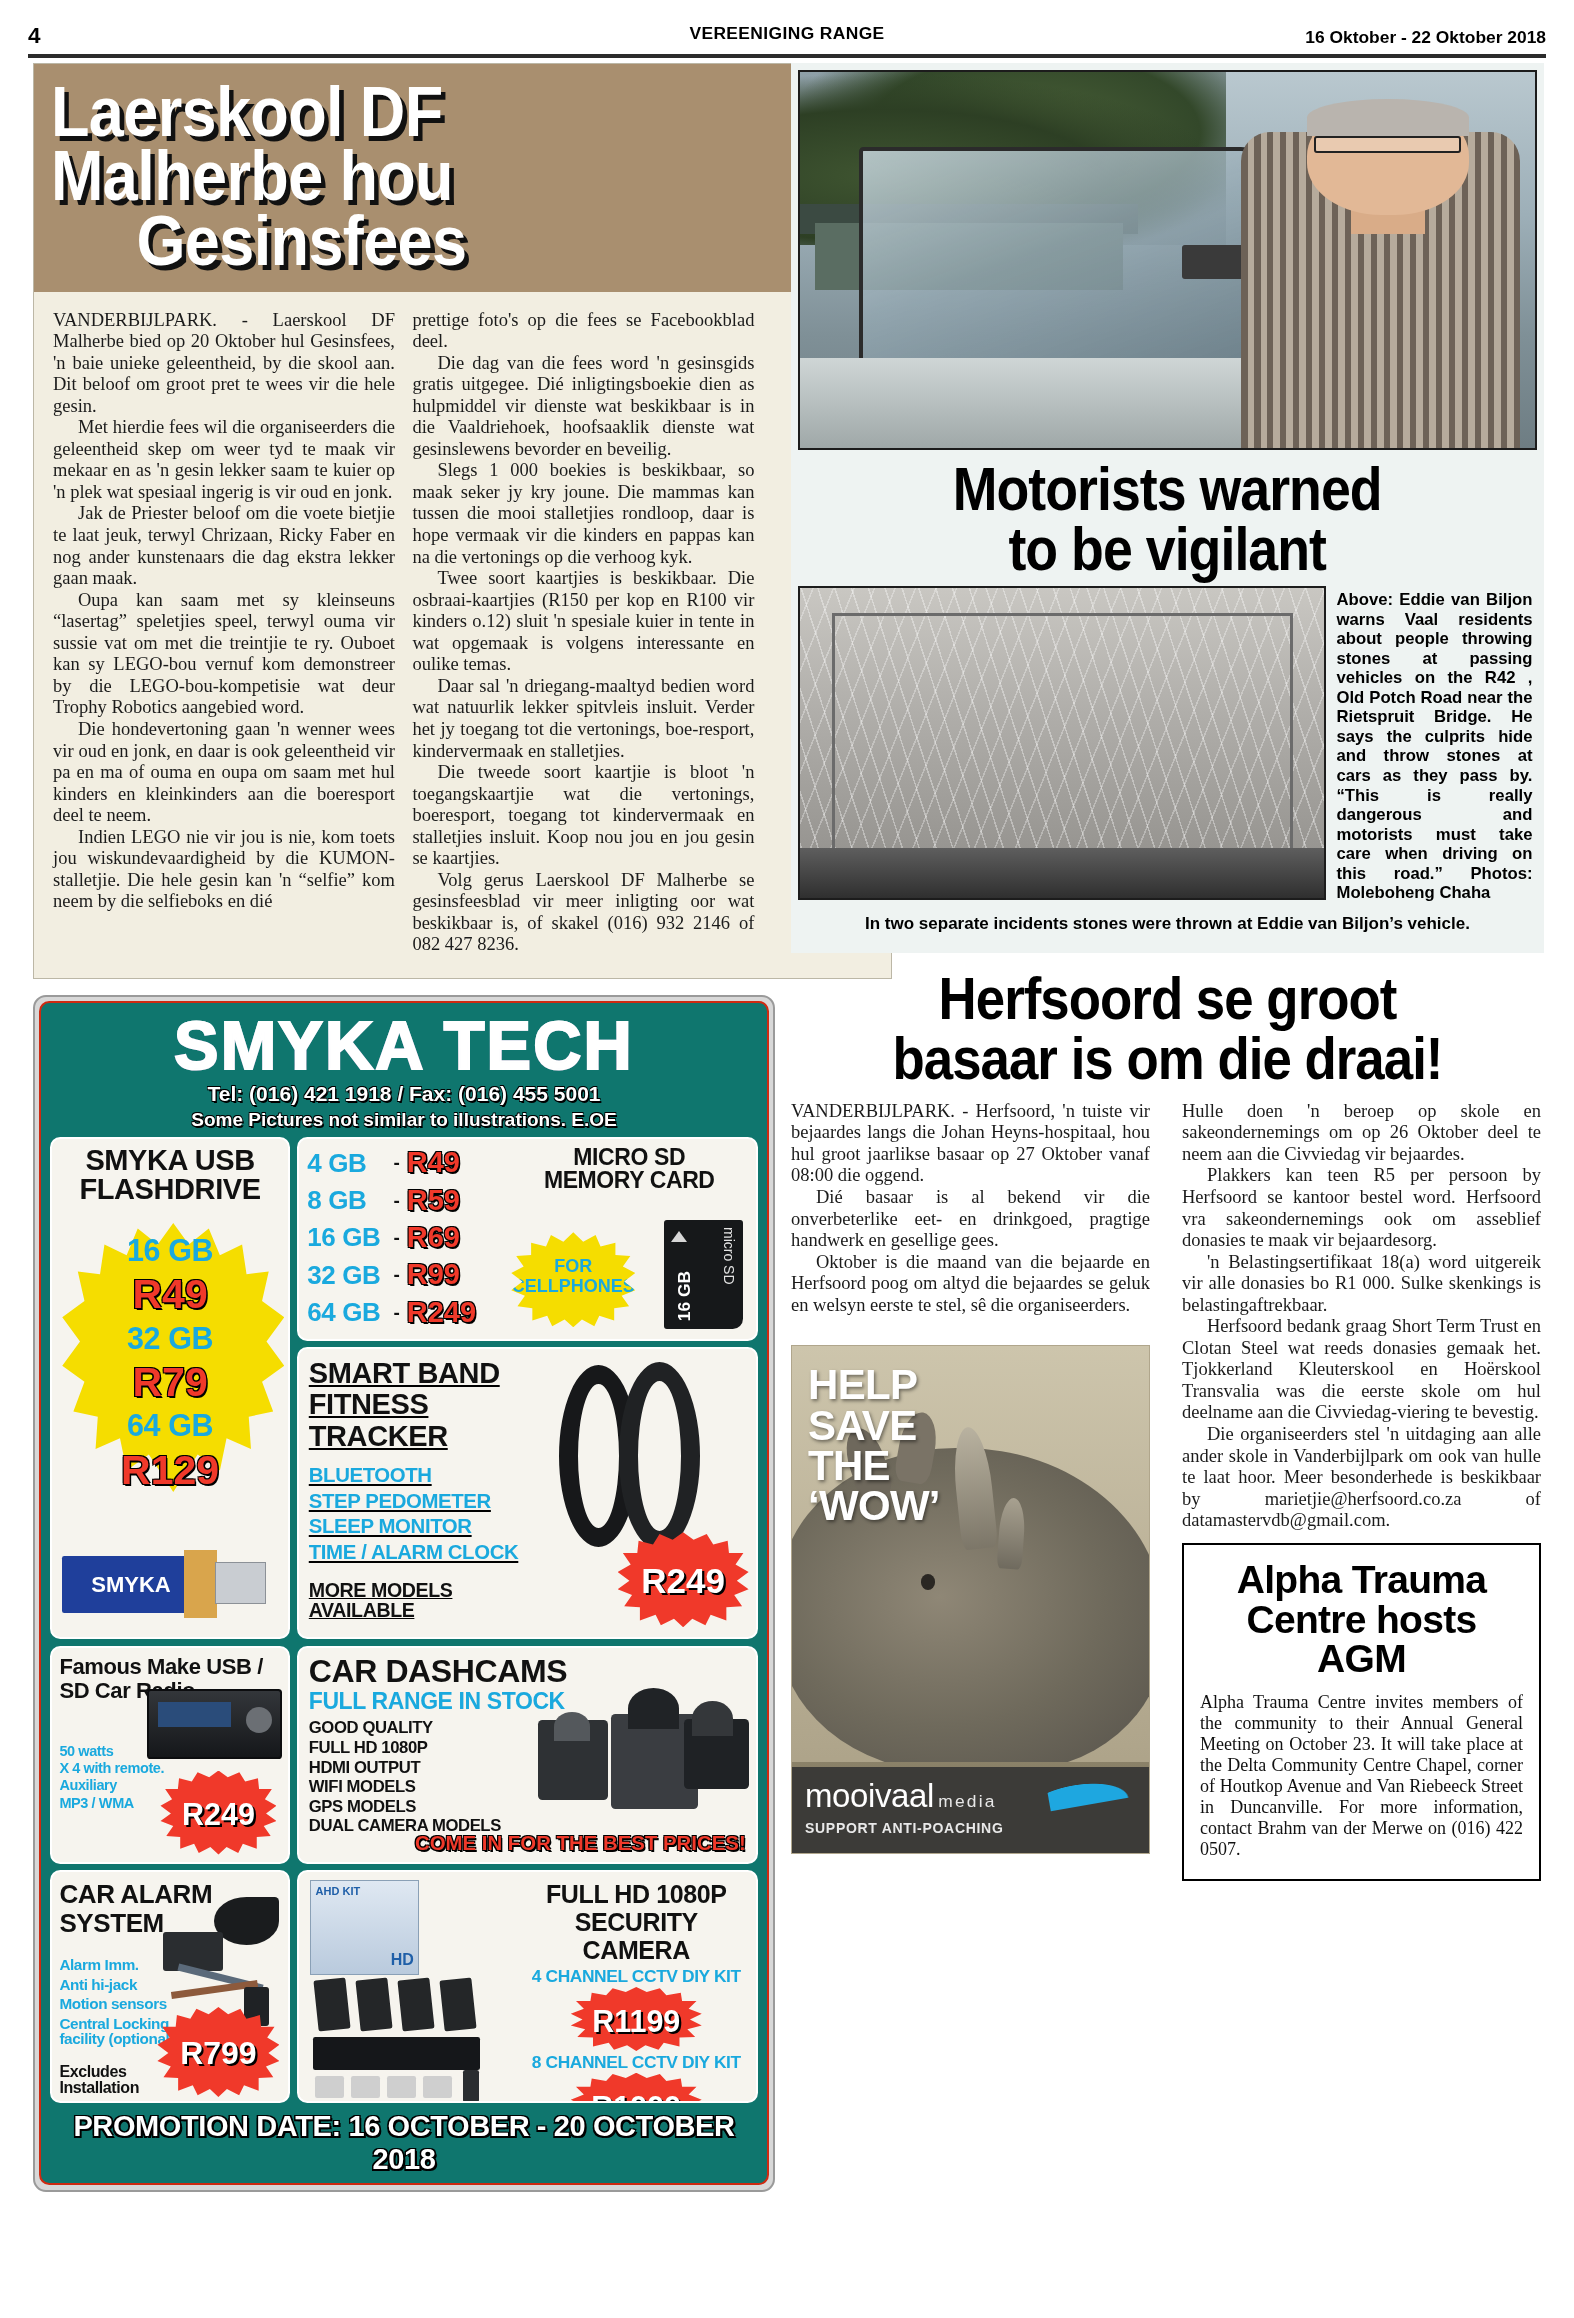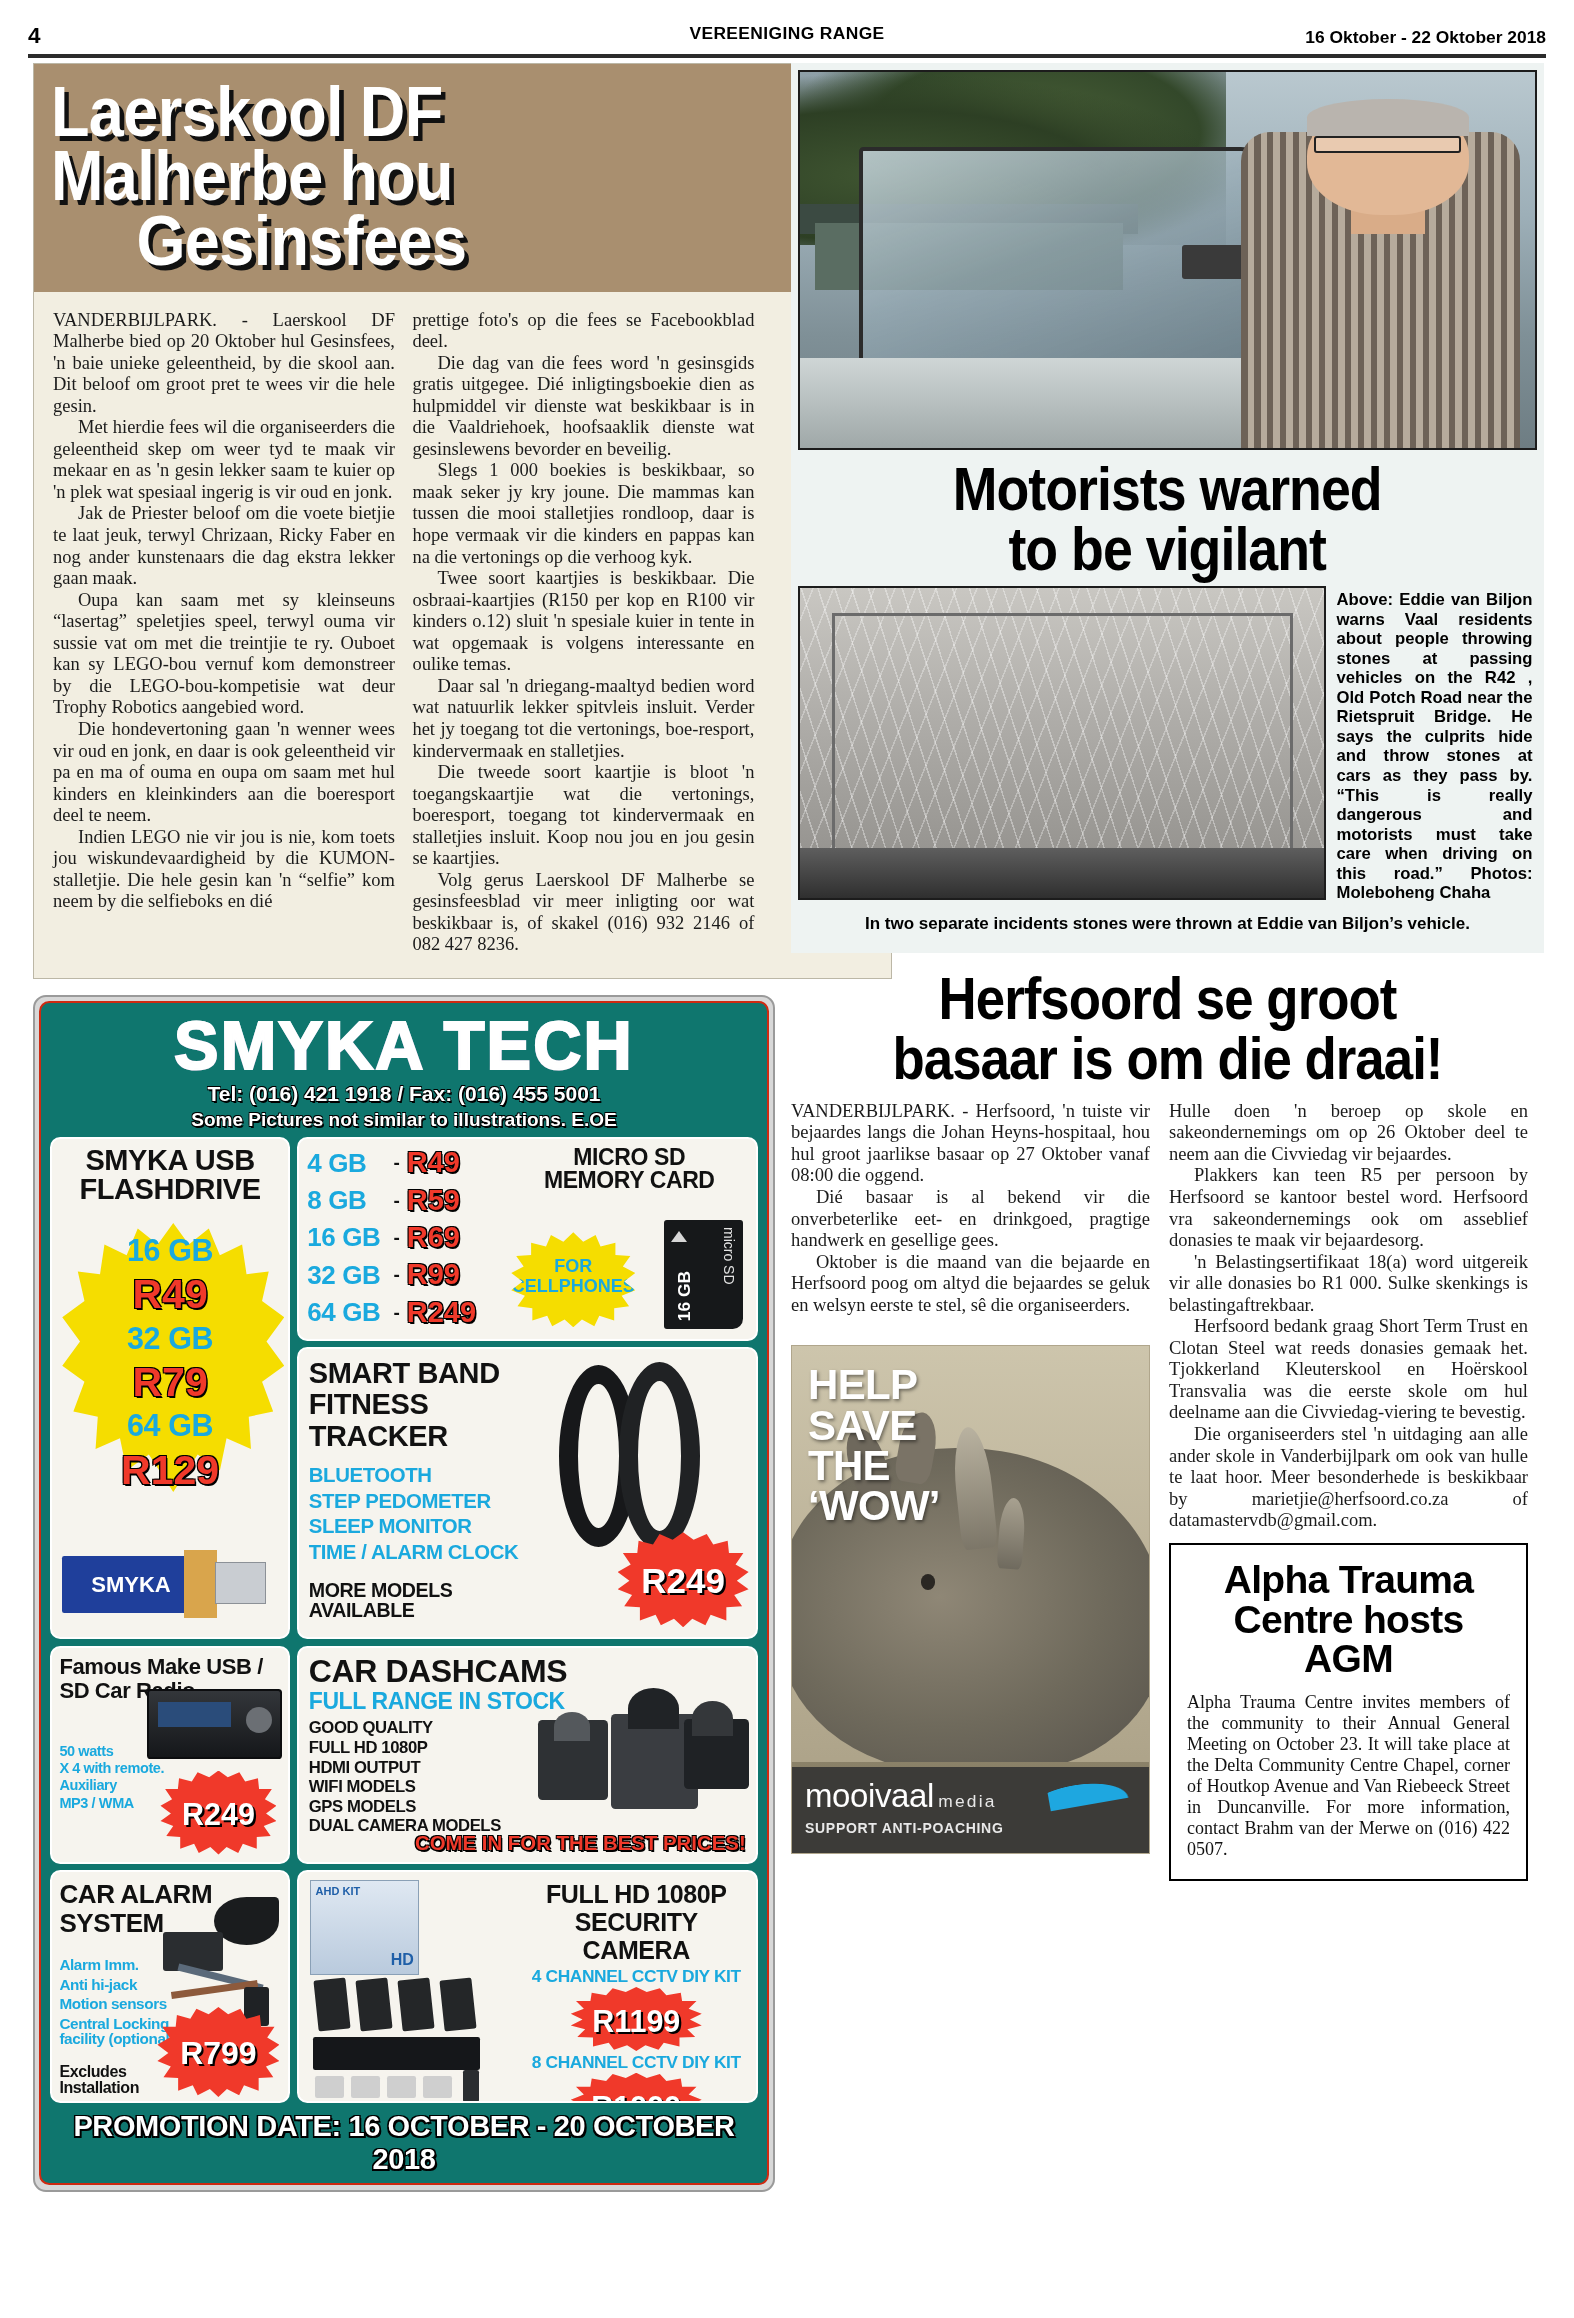--- a/index.html
+++ b/index.html
@@ -256,21 +256,21 @@
     font-weight: bold;
     font-size: 60px;
     line-height: 1.0;
     text-align: center;
     color: #000;
     transform: scaleX(0.88);
     letter-spacing: -1.1px;
     padding: 16px 0 11.6px 0;
   }
 
-  .herf-body { display: flex; gap: 19px; }
+  .herf-body { display: flex; gap: 32px; }
   .herf-body .bcol { width: 359px; }
 
   
   .rhino-ad {
     margin-top: 10.2px;
     width: 359px; height: 509px;
     position: relative; overflow: hidden;
     background: linear-gradient(180deg,#cdc5ac 0%,#b8ae94 55%,#a79d83 100%);
     border: 0.7px solid #b0a territory;
   }
@@ -455,21 +455,21 @@
                     <div style="position:absolute;left:7.3px;top:11.6px;width:0;height:0;border-left:8px solid transparent;border-right:8px solid transparent;border-bottom:11.6px solid #d7d7d7;"></div>
                     <div style="position:absolute;right:5.8px;top:7.3px;color:#e4e4e4;font-family:'Liberation Sans',sans-serif;font-size:14px;writing-mode:vertical-rl;">micro SD</div>
                     <div style="position:absolute;left:10.2px;bottom:7.3px;color:#fff;font-family:'Liberation Sans',sans-serif;font-weight:bold;font-size:17.4px;writing-mode:vertical-rl;transform:rotate(180deg);">16 GB</div>
                   </div>
                 </div>
               </div>
             </div>
 
             <div class="ad-cell" style="height:292px;padding:8.7px 10.2px;">
               <div style="display:flex;height:100%;">
-                <div style="width:240px;">
+                <div style="width:240px;text-decoration:underline;">
                   <div class="cell-title" style="font-size:29px;line-height:1.08;">
                     <div>SMART BAND</div>
                     <div>FITNESS TRACKER</div>
                   </div>
                   <div style="margin-top:13px;">
                     <div class="cyan cell-title" style="font-size:20.4px;margin-bottom:5.1px;">BLUETOOTH</div>
                     <div class="cyan cell-title" style="font-size:20.4px;margin-bottom:5.1px;">STEP PEDOMETER</div>
                     <div class="cyan cell-title" style="font-size:20.4px;margin-bottom:5.1px;">SLEEP MONITOR</div>
                     <div class="cyan cell-title" style="font-size:20.4px;">TIME / ALARM CLOCK</div>
                   </div>

